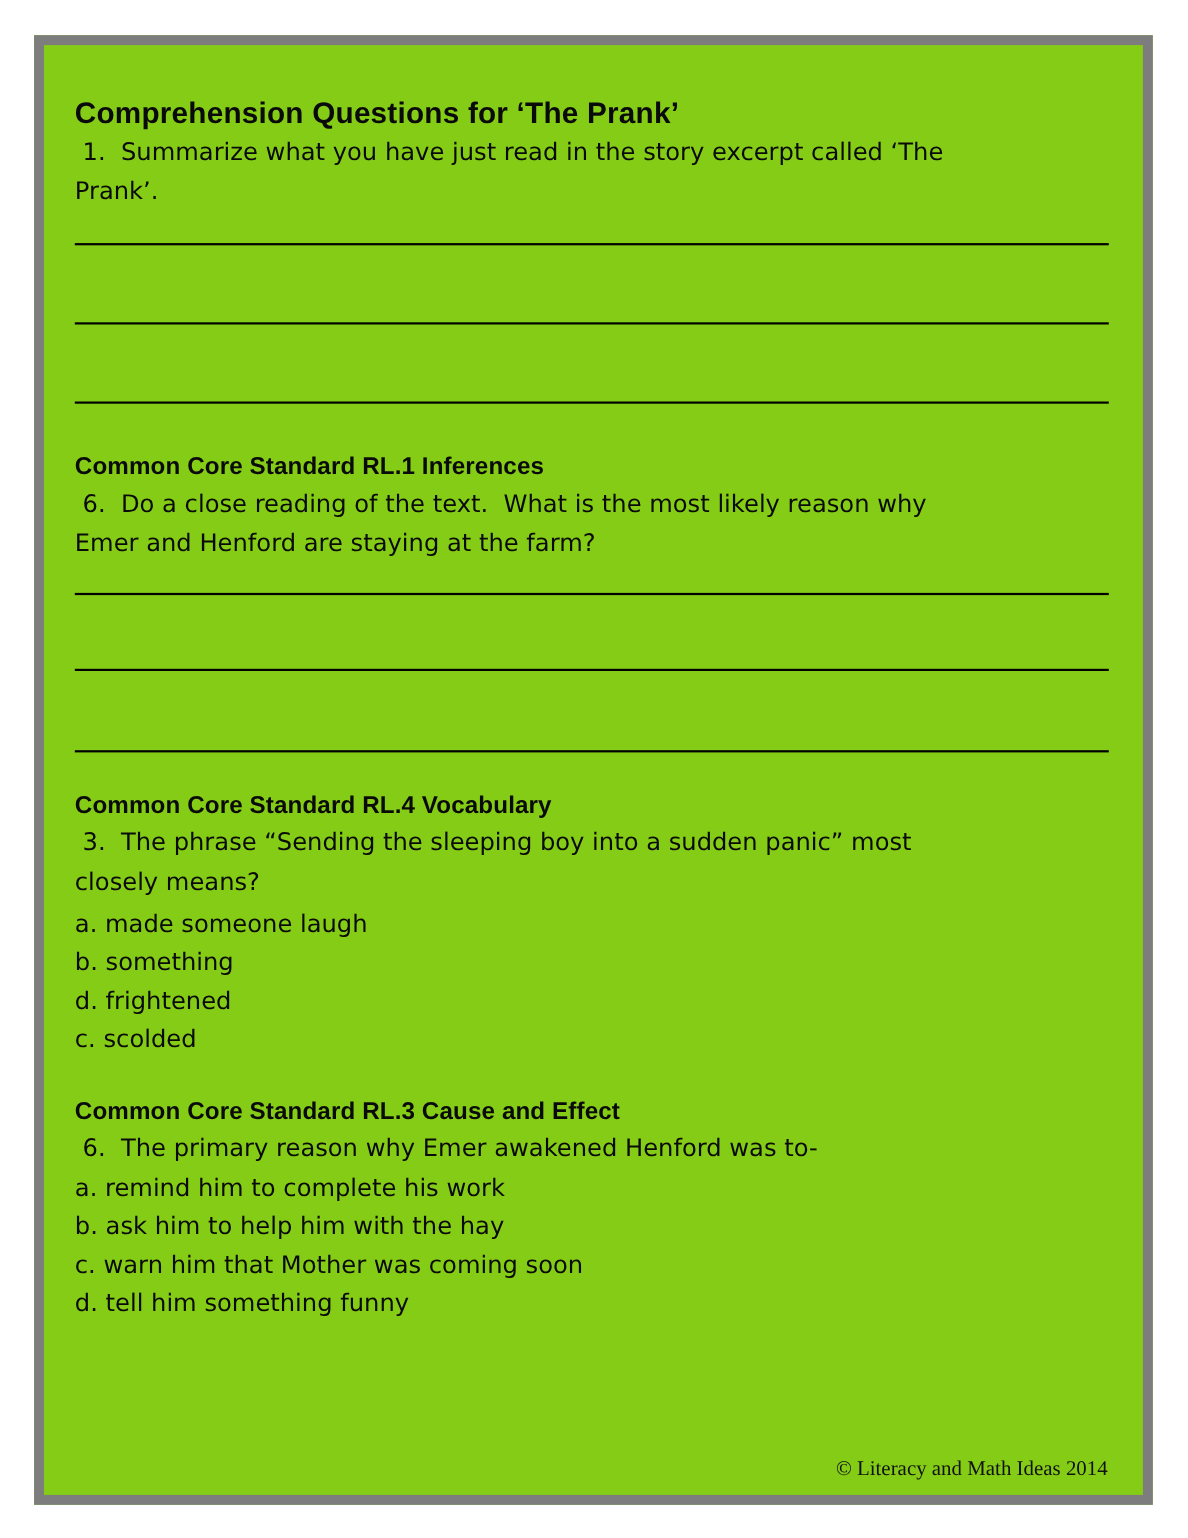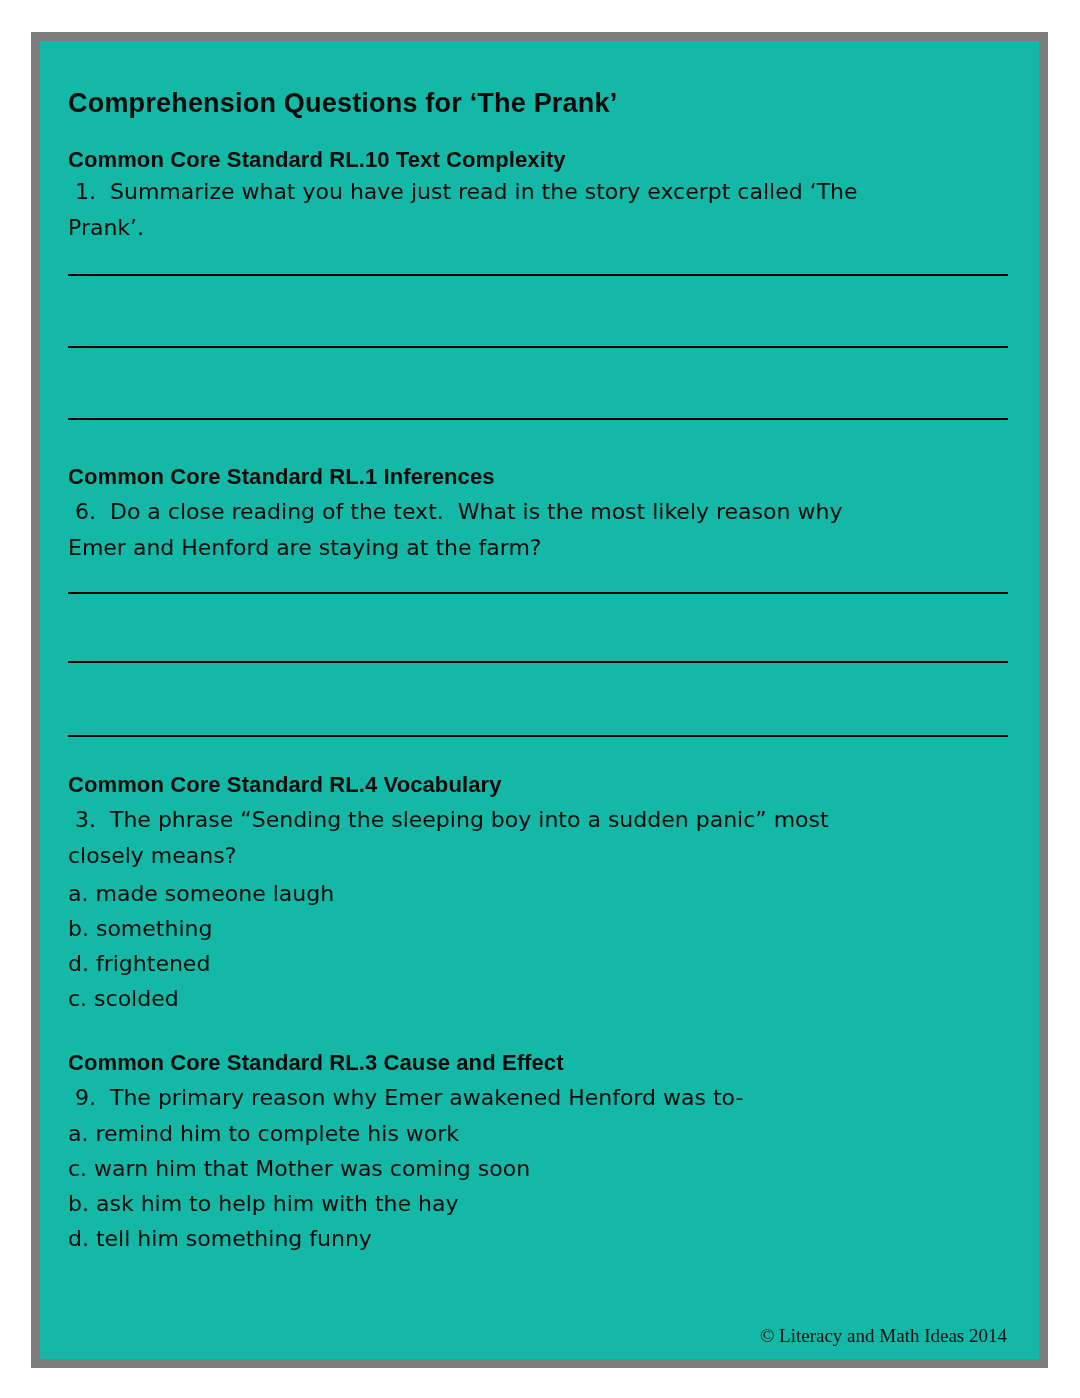--- a/index.html
+++ b/index.html
@@ -15,21 +15,21 @@
     color: #0a0a0a;
   }
   .sheet {
     position: absolute;
     left: 31px;
     top: 32px;
     width: 1017px;
     height: 1336px;
     box-sizing: border-box;
     border: 9px solid #7d7d7d;
-    background: #14b8a6;
+    background: #84cc16;
     padding: 46px 30px 0 28px;
   }
   .page-title {
     font-size: 27px;
     font-weight: bold;
     line-height: 33px;
     letter-spacing: 0.2px;
   }
   .section-heading {
     font-size: 22px;
@@ -82,21 +82,20 @@
   }
 </style>
 </head>
 <body>
 
 <div class="sheet">
 
   <div class="page-title">Comprehension Questions for ‘The Prank’</div>
 
   <div>
-    <div class="section-heading h-s0">Common Core Standard RL.10 Text Complexity</div>
     <div class="q-s0">
       <div class="hw q-line"> 1.  Summarize what you have just read in the story excerpt called ‘The</div>
       <div class="hw q-line">Prank’.</div>
     </div>
     <div class="answer-line s0-l1"></div>
     <div class="answer-line s0-l2"></div>
     <div class="answer-line s0-l3"></div>
   </div>
 
   <div>
@@ -120,25 +119,25 @@
       <div class="hw opt-line">a. made someone laugh</div>
       <div class="hw opt-line">b. something</div>
       <div class="hw opt-line">d. frightened</div>
       <div class="hw opt-line">c. scolded</div>
     </div>
   </div>
 
   <div>
     <div class="section-heading h-s3">Common Core Standard RL.3 Cause and Effect</div>
     <div class="q-s3">
-      <div class="hw q-line"> 9.  The primary reason why Emer awakened Henford was to-</div>
+      <div class="hw q-line"> 6.  The primary reason why Emer awakened Henford was to-</div>
     </div>
     <div class="opts-s3">
       <div class="hw opt-line">a. remind him to complete his work</div>
+      <div class="hw opt-line">b. ask him to help him with the hay</div>
       <div class="hw opt-line">c. warn him that Mother was coming soon</div>
-      <div class="hw opt-line">b. ask him to help him with the hay</div>
       <div class="hw opt-line">d. tell him something funny</div>
     </div>
   </div>
 
   <div class="footer">© Literacy and Math Ideas 2014</div>
 
 </div>
 
 </body></html>

